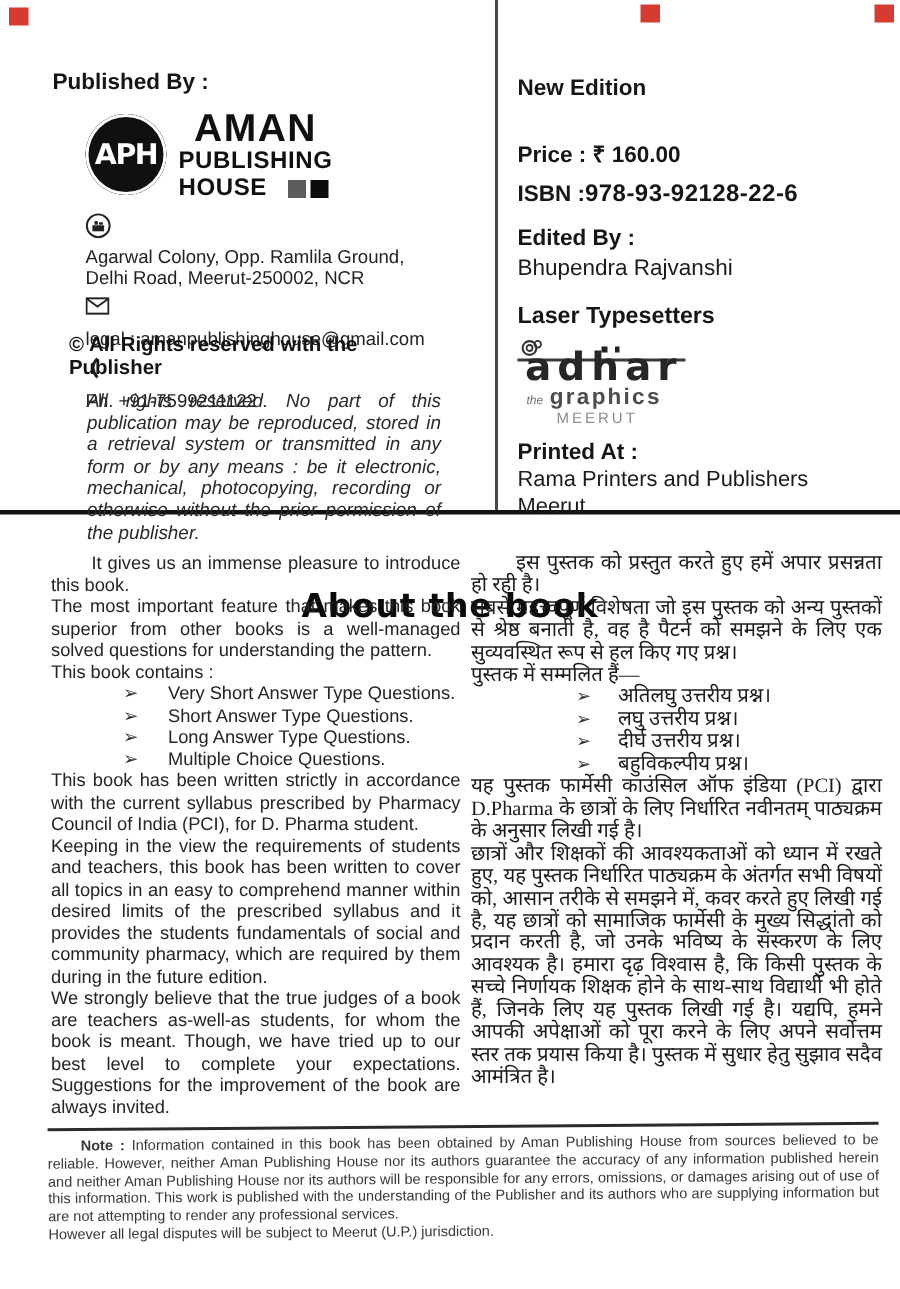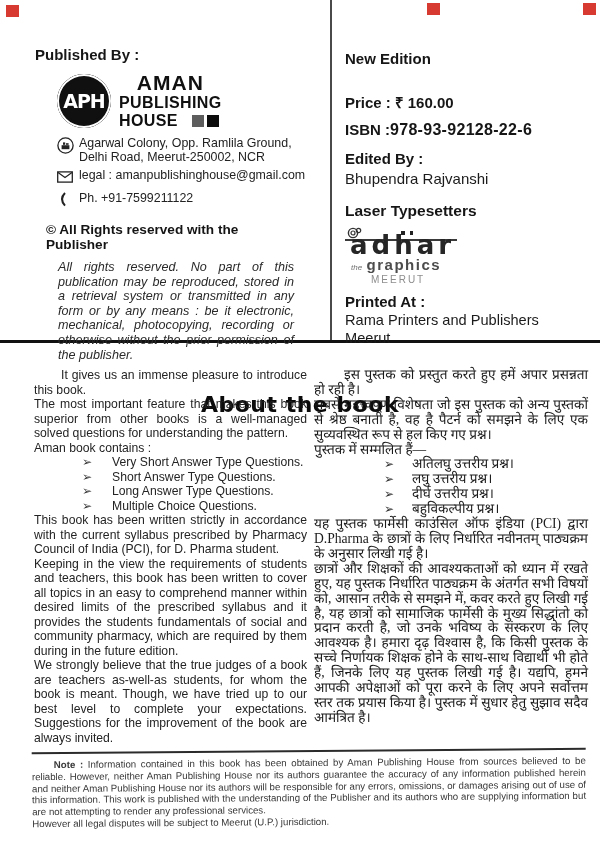--- a/index.html
+++ b/index.html
@@ -17,28 +17,28 @@
   .v-divider{position:absolute;left:330px;top:0;width:2px;height:341px;background:#4a4a4a;}
   .h-rule{position:absolute;left:0;top:340px;width:600px;height:3px;background:#111;}
 
   
   .pub-panel{left:35px;top:46px;width:288px;}
   .label-bold{font-weight:bold;font-size:15px;color:#161616;}
   .logo-row{display:flex;align-items:center;margin-top:9px;margin-left:22px;text-align:center;}
   .aph-disc{width:54px;height:54px;border-radius:50%;background:#101010;display:flex;align-items:center;justify-content:center;flex:0 0 54px;box-shadow:inset 0 0 0 2px #fff, inset 0 0 0 5px #101010;}
   .aph-disc span{color:#fff;font-weight:bold;font-size:19px;letter-spacing:-1px;font-family:"DejaVu Sans", sans-serif;}
   .aph-text{margin-left:8px;line-height:1;color:#101010;}
-  .aph-l1{font-size:21px;font-weight:bold;letter-spacing:1px;}
+  .aph-l1{font-size:26px;font-weight:bold;letter-spacing:1px;}
   .aph-l2{font-size:16px;font-weight:bold;letter-spacing:.4px;margin-top:2px;}
   .aph-l3{font-size:16px;font-weight:bold;letter-spacing:.4px;margin-top:2px;display:flex;align-items:center;}
   .logo-squares{display:inline-flex;margin-left:14px;gap:3px;}
   .logo-squares i{width:12px;height:12px;display:block;}
   .sq1{background:#5d5d5d;}.sq2{background:#0c0c0c;}
   .contact{margin-top:7px;margin-left:22px;}
-  .contact-row{display:flex;align-items:flex-start;margin-top:4px;}
+  .contact-row{display:flex;align-items:flex-start;margin-top:4px;flex-direction:column;}
   .contact-icon{width:22px;flex:0 0 22px;padding-top:1px;}
   .contact-text{font-size:12.4px;line-height:14px;color:#222;}
 
   
   .rights-panel{left:46px;top:222px;width:258px;}
   .rights-head{font-weight:bold;font-size:13.6px;color:#141414;}
   .rights-text{margin-top:8px;margin-left:12px;width:236px;font-style:italic;font-size:12.6px;line-height:14.6px;text-align:justify;color:#2a2a2a;}
 
   
   .ed-panel{left:345px;top:50px;width:240px;}
@@ -199,21 +199,21 @@
     <div class="ed-item printed-row">Printed At :</div>
     <div class="printer-line">Rama Printers and Publishers</div>
     <div class="printer-line">Meerut</div>
   </div>
 
   <div class="abs about-heading">About the book</div>
 
   <div class="col col-en">
     <p class="indent-first">It gives us an immense pleasure to introduce this book.</p>
     <p>The most important feature that makes this book superior from other books is a well-managed solved questions for understanding the pattern.</p>
-    <p>Aman book contains :</p>
+    <p>This book contains :</p>
     <div class="bullet-row">
       <span class="arrow">➢</span>
       <span>Very Short Answer Type Questions.</span>
     </div>
     <div class="bullet-row">
       <span class="arrow">➢</span>
       <span>Short Answer Type Questions.</span>
     </div>
     <div class="bullet-row">
       <span class="arrow">➢</span>

